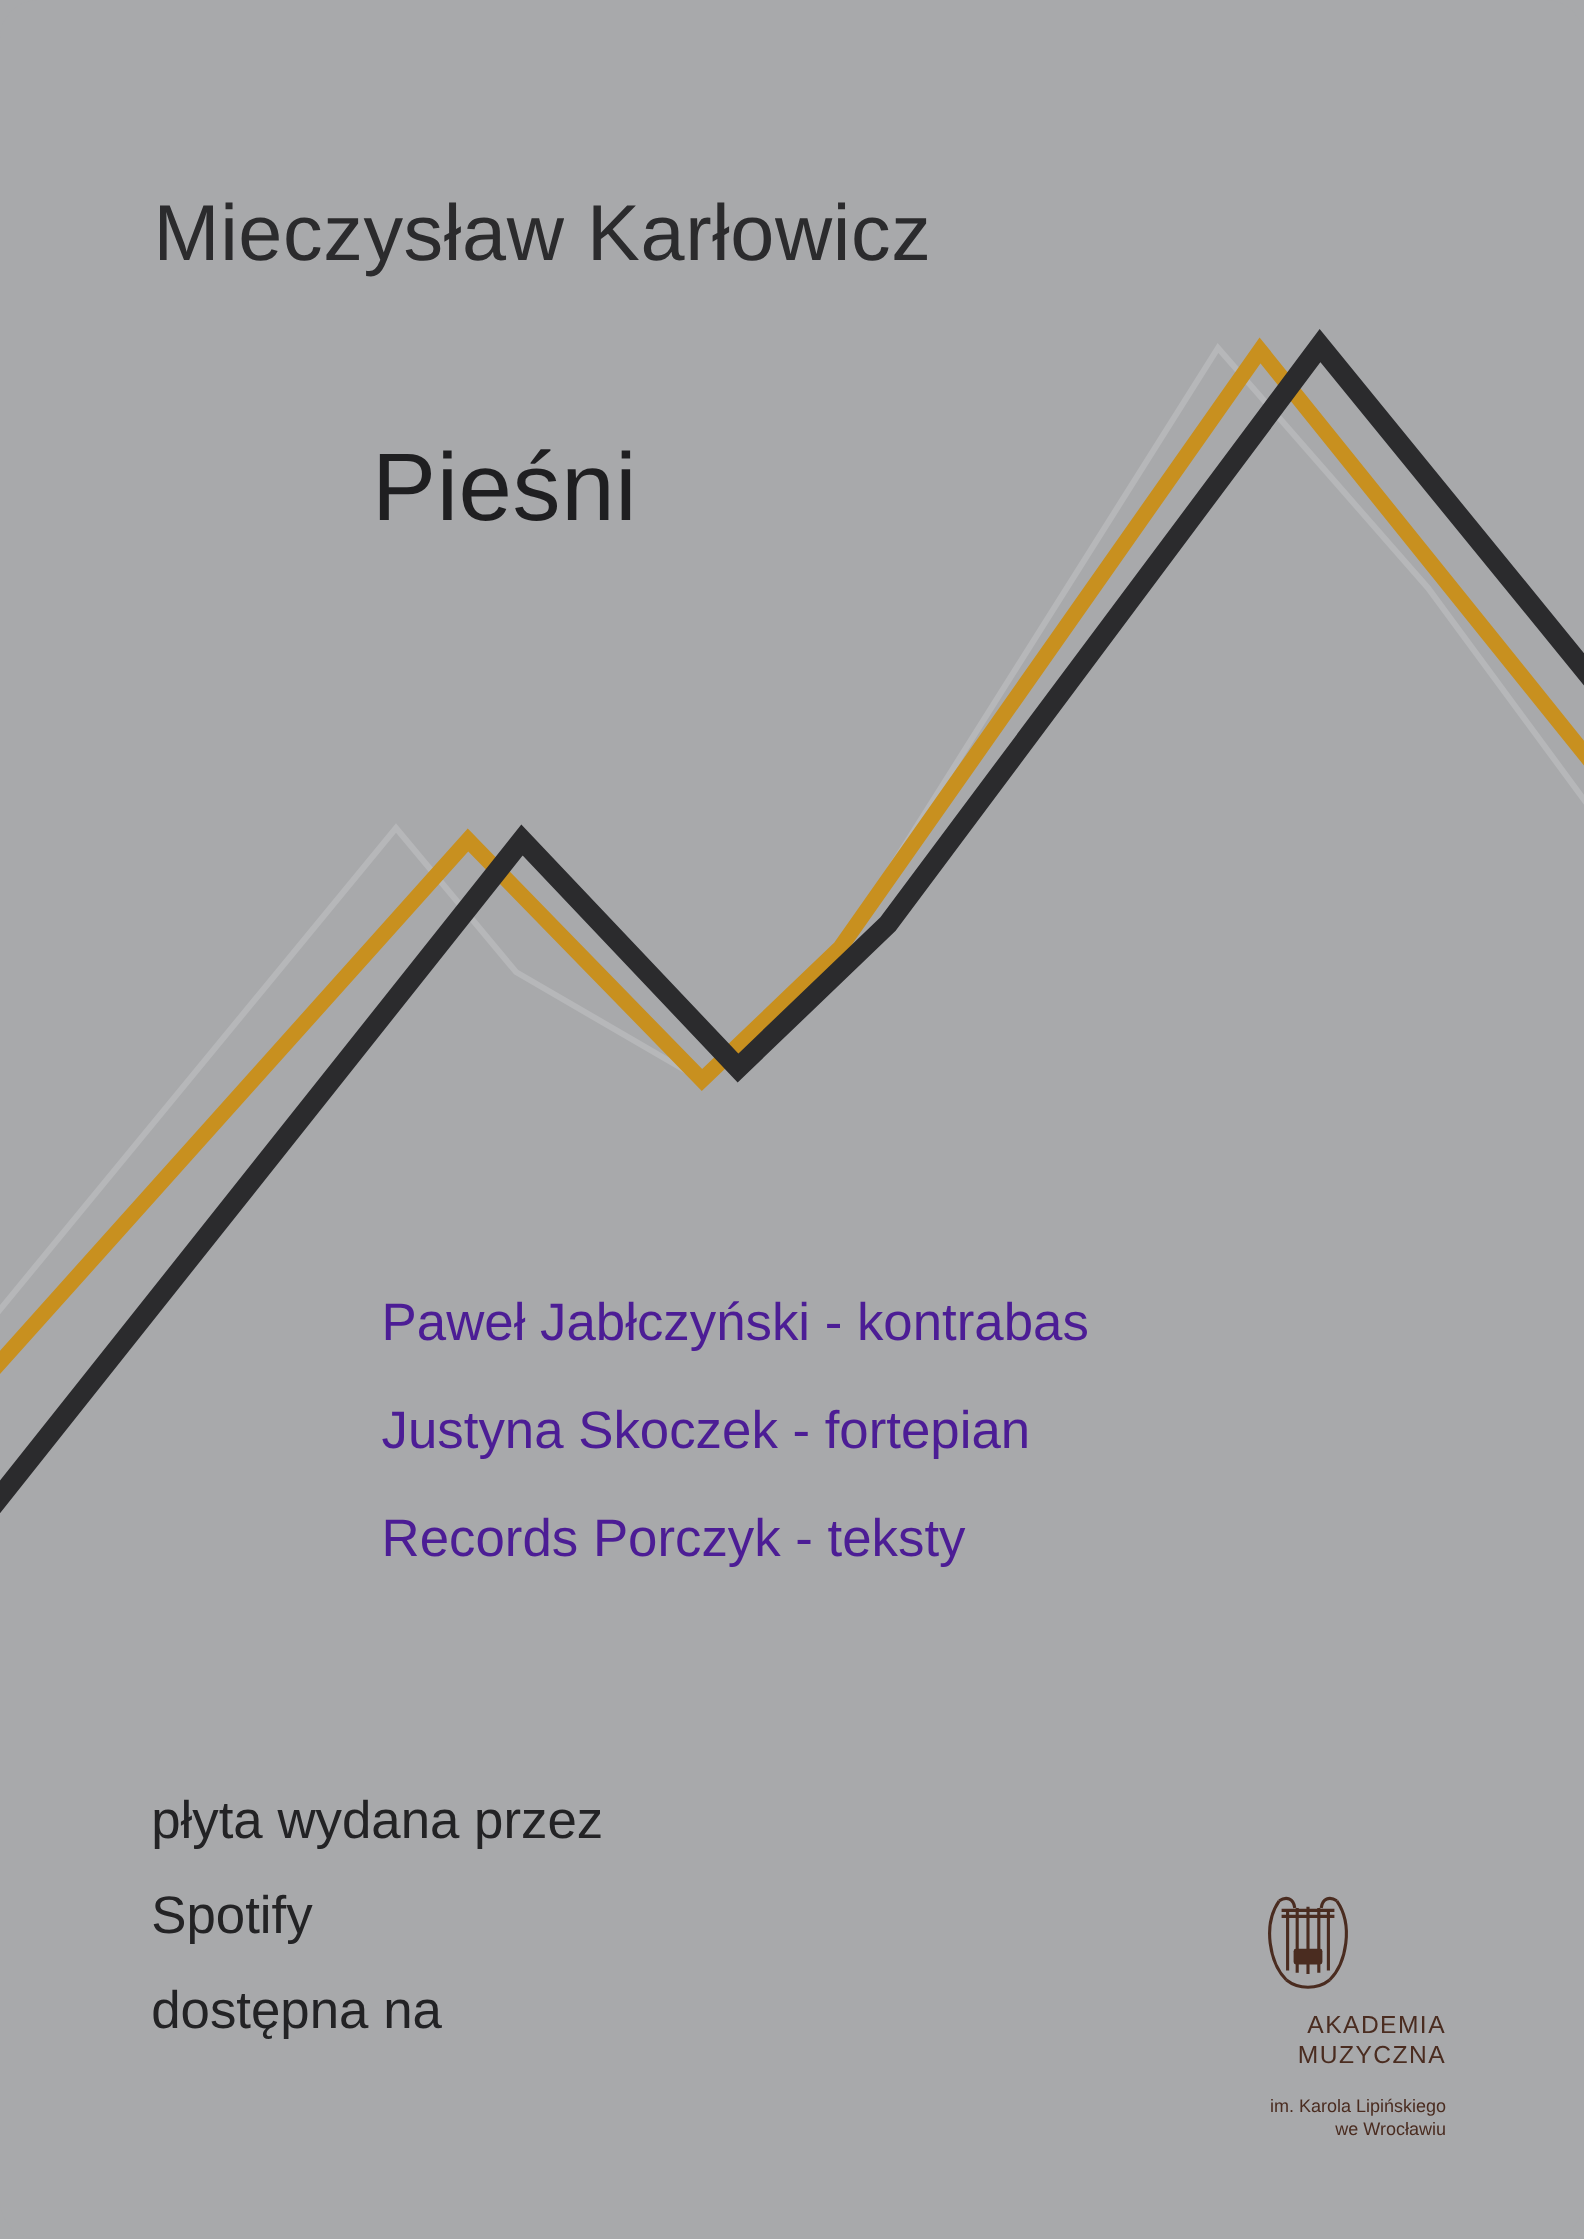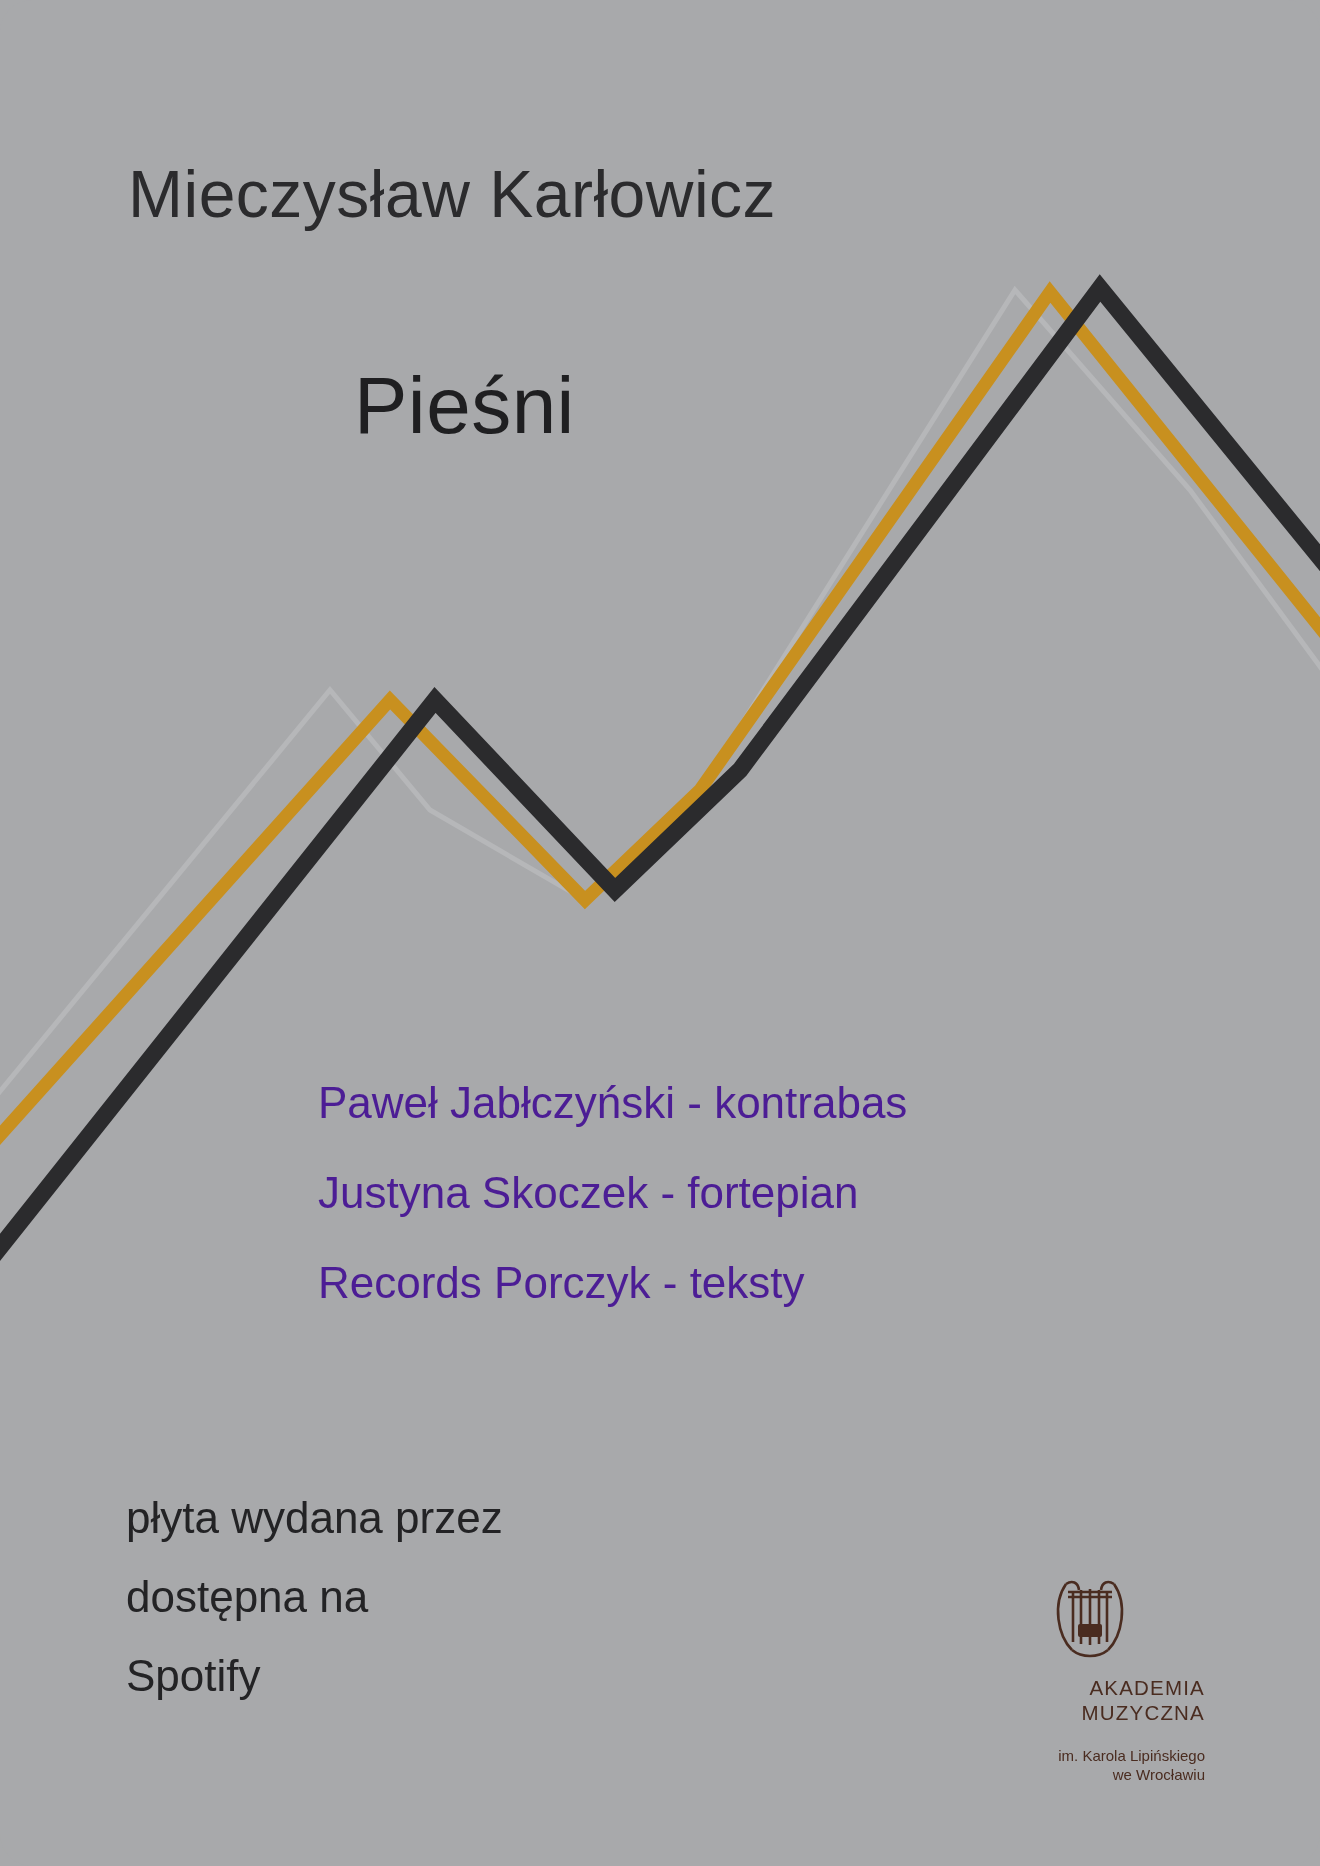--- a/index.html
+++ b/index.html
@@ -40,21 +40,20 @@
   }
   .title {
     position: absolute;
     left: 310px;
     top: 360px;
     font-size: 80px;
     font-weight: 400;
     color: #1f1f21;
     letter-spacing: 0.5px;
     white-space: nowrap;
-    margin-left: 44px;
   }
   .performers {
     position: absolute;
     left: 318px;
     top: 1058px;
     color: #4c1d95;
     font-size: 44px;
     font-weight: 300;
     line-height: 90px;
   }
@@ -122,22 +121,22 @@
   <div class="title">Pieśni</div>
 
   <div class="performers">
     <div>Paweł Jabłczyński - kontrabas</div>
     <div>Justyna Skoczek - fortepian</div>
     <div>Records Porczyk - teksty</div>
   </div>
 
   <div class="release">
     <div>płyta wydana przez</div>
+    <div>Spotify</div>
     <div>dostępna na</div>
-    <div>Spotify</div>
   </div>
 
   <div class="academy-logo">
     <svg class="lyre" width="96" height="96" viewBox="0 0 96 96">
       <g fill="none" stroke="#4a2c20" stroke-width="2.6">
         <path d="M24 14 C10 34, 16 66, 30 80"></path>
         <path d="M72 14 C86 34, 80 66, 66 80"></path>
         <path d="M24 14 C30 10, 36 12, 37 20"></path>
         <path d="M72 14 C66 10, 60 12, 59 20"></path>
         <line x1="31" y1="22" x2="31" y2="72"></line>

